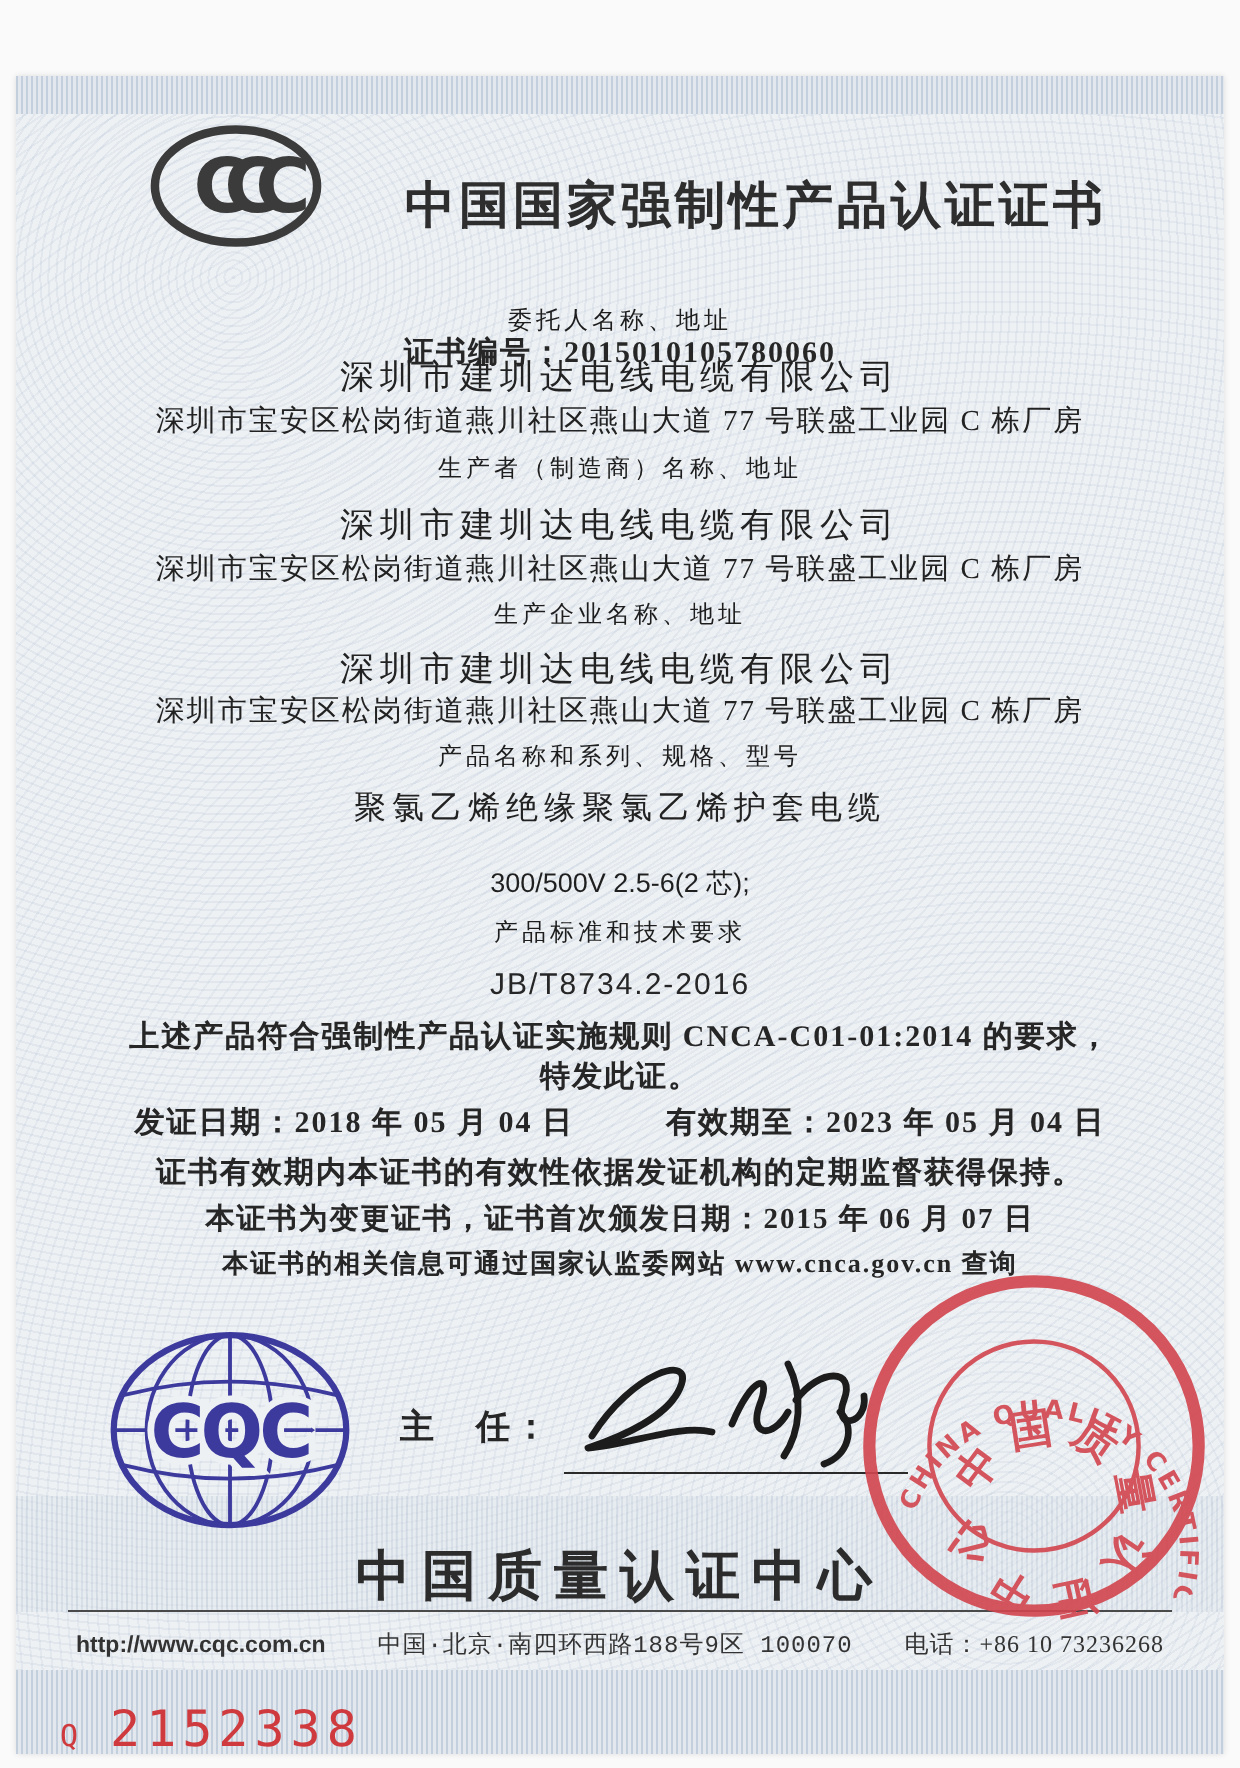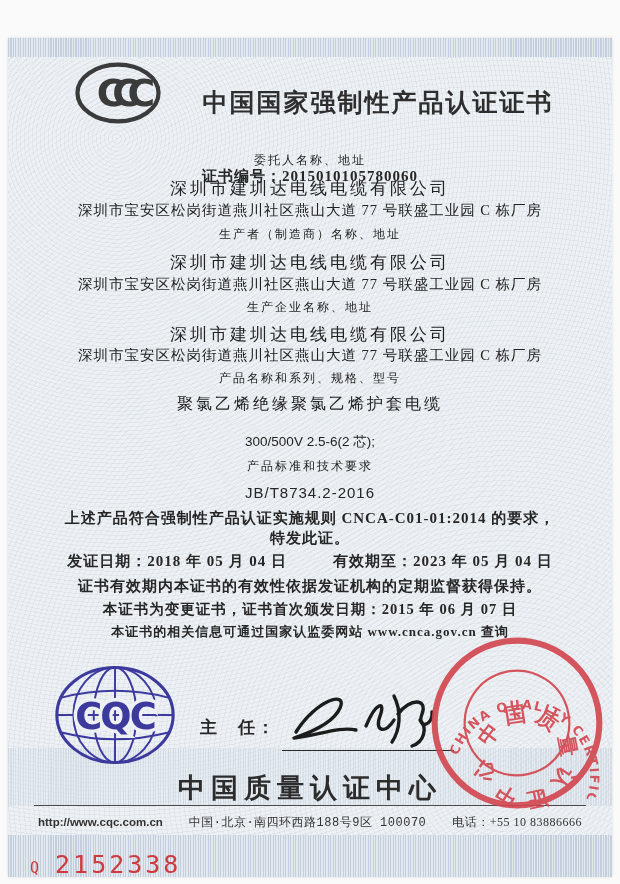--- a/index.html
+++ b/index.html
@@ -46,21 +46,21 @@
   .dates { top:514px; display:flex; justify-content:center; gap:46px;
     font-size:15px; font-weight:700; letter-spacing:1px; }
   .note { font-weight:700; }
   .n1 { top:539px; font-size:15px; letter-spacing:1px; }
   .n2 { top:562px; font-size:14.5px; letter-spacing:1px; }
   .n3 { top:585px; font-size:13px; letter-spacing:1px; }
 
   .ccc-logo { position:absolute; left:64px; top:22px; width:92px; height:66px; }
   .cqc-logo { position:absolute; left:44px; top:624px; width:126px; height:110px; }
 
-  .director { position:absolute; left:192px; top:648px; display:flex; align-items:flex-end; }
+  .director { position:absolute; left:192px; top:634px; display:flex; align-items:flex-end; }
   .director-label { font-size:17px; font-weight:700; letter-spacing:2px; padding-bottom:12px; }
   .sig-wrap { width:172px; border-bottom:1.6px solid #2a2a2a; margin-left:6px; }
   .sig-wrap svg { display:block; }
 
   .stamp { position:absolute; left:420px; top:596px; width:178px; height:178px;
     transform:rotate(-12deg); opacity:.9; z-index:3; }
 
   .orgname { top:732px; font-size:27px; letter-spacing:6px; font-weight:600;
     font-family:"Liberation Sans","DejaVu Sans",sans-serif; color:#2c2c2c; z-index:2; }
 
@@ -167,20 +167,20 @@
     </text>
   </svg>
 
   <div class="abs orgname">中国质量认证中心</div>
 
   <div class="divider"></div>
 
   <div class="footer">
     <span class="f-url">http://www.cqc.com.cn</span>
     <span class="f-addr">中国·北京·南四环西路188号9区  100070</span>
-    <span class="f-tel">电话：+55 10 83886666</span>
+    <span class="f-tel">电话：+86 10 73236268</span>
   </div>
 </div>
 
 <div class="serial">
   <span class="q">Q</span>
   <span class="num">2152338</span>
 </div>
 
 </body></html>

